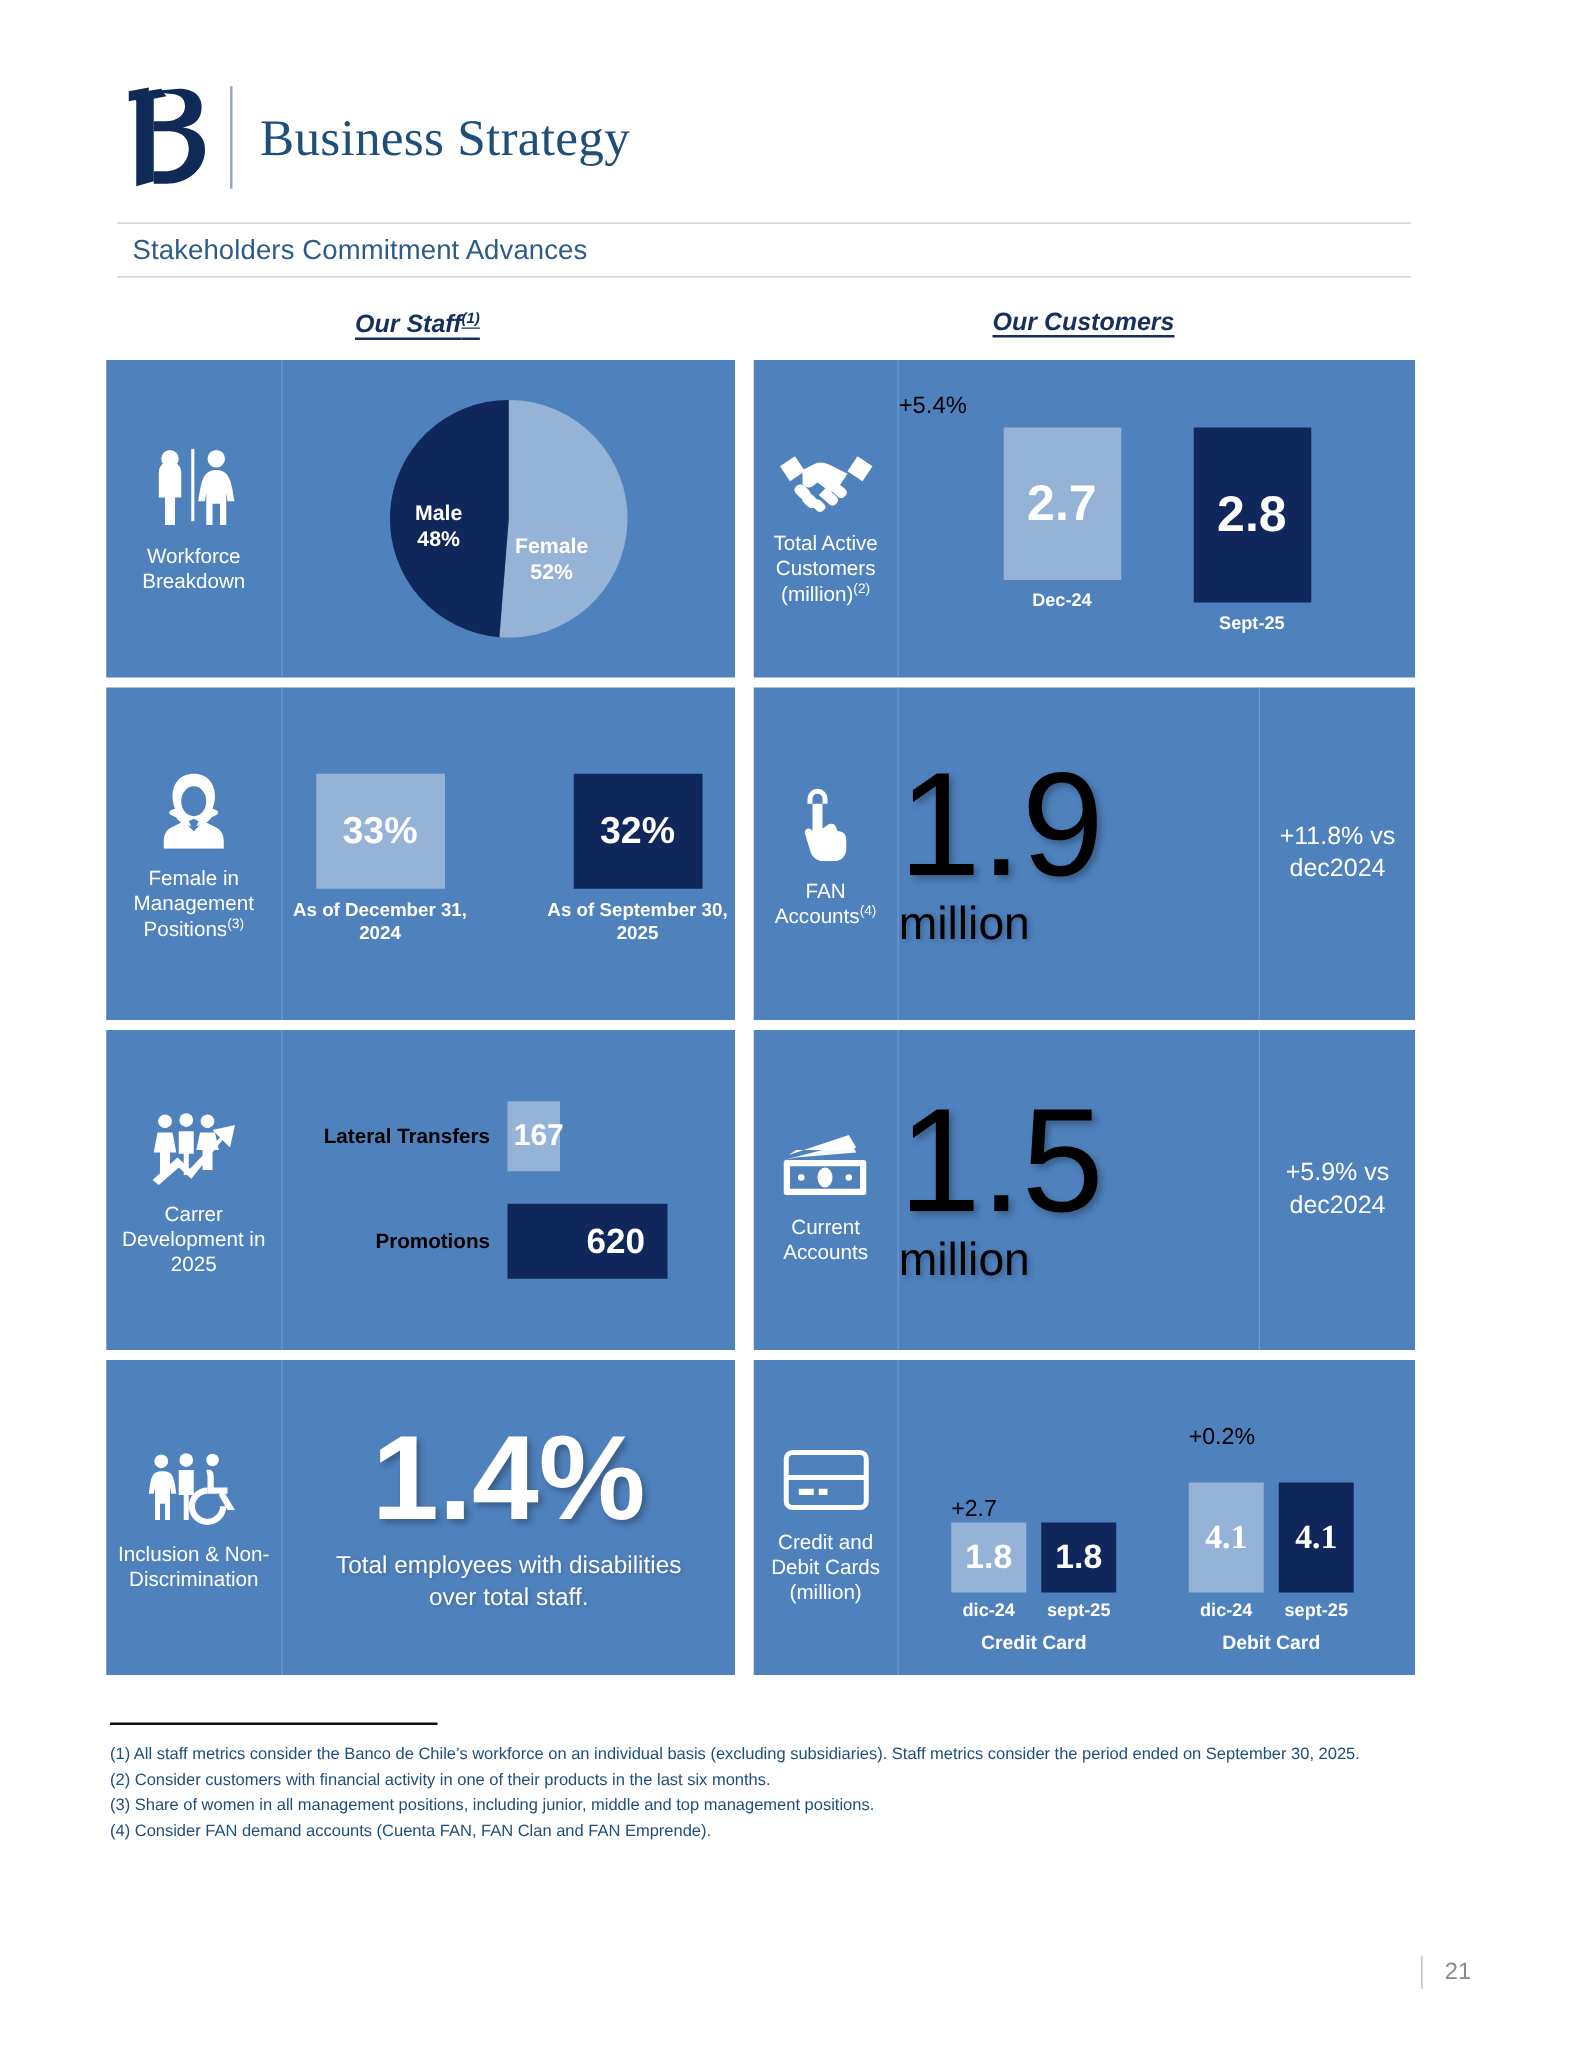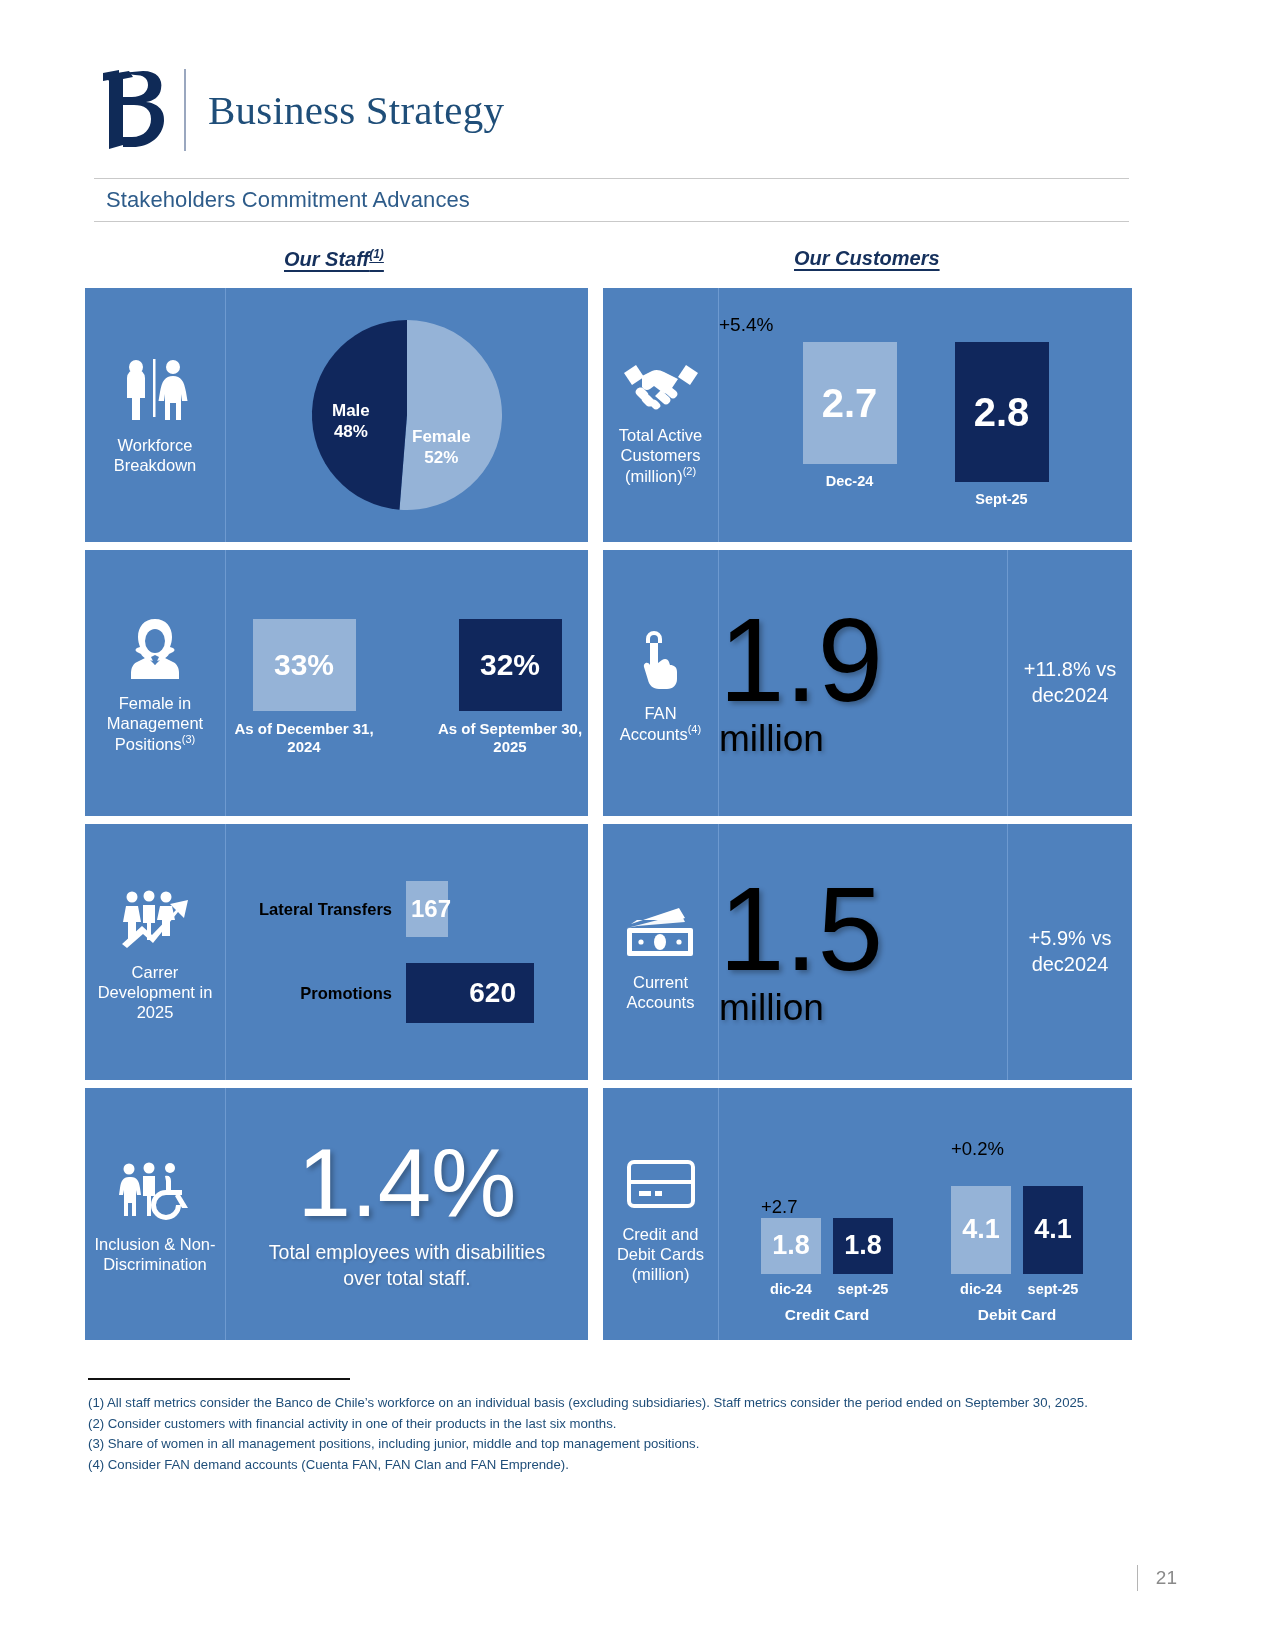--- a/index.html
+++ b/index.html
@@ -106,36 +106,36 @@
   
   .career{position:absolute;left:0;right:0;top:0;bottom:0;display:flex;flex-direction:column;justify-content:center;gap:26px;padding-left:30px;box-sizing:border-box;}
   .career-line{display:flex;align-items:center;}
   .career-line .name{color:#000000;font-weight:bold;font-size:16.5px;width:136px;text-align:right;margin-right:14px;}
   .career-line .bar{color:#fff;font-weight:bold;}
   .career-line .bar.light{width:34px;height:56px;font-size:24px;justify-content:center;padding-left:8px;box-sizing:content-box;}
   .career-line .bar.dark{width:110px;height:60px;font-size:28px;justify-content:flex-end;padding-right:18px;box-sizing:content-box;}
 
   
   .incl{position:absolute;left:0;right:0;top:0;bottom:0;display:flex;flex-direction:column;align-items:center;justify-content:center;color:#fff;padding:0 30px;box-sizing:border-box;}
-  .incl .v{font-size:96px;line-height:.95;font-weight:400;text-shadow:3px 3px 5px rgba(0,0,0,.28);}
+  .incl .v{font-size:96px;line-height:.95;font-weight:700;text-shadow:3px 3px 5px rgba(0,0,0,.28);}
   .incl .d{font-size:19.5px;text-align:center;line-height:1.3;margin-top:12px;text-shadow:1px 1px 3px rgba(0,0,0,.2);}
 
   
   .cards{position:absolute;left:0;right:0;top:0;bottom:0;}
   .cardgrp{position:absolute;bottom:16px;display:flex;flex-direction:column;align-items:center;}
   .cardgrp .pair{display:flex;align-items:flex-end;gap:12px;}
   .cardgrp .ttl{color:#fff;font-weight:bold;font-size:15.5px;margin-top:8px;}
   .cg-credit{left:42px;}
   .cg-debit{left:232px;}
   .cards .delta{font-size:18.5px;}
   .cc-delta{bottom:122px;left:42px;width:152px;}
   .cd-delta{bottom:180px;left:232px;width:162px;}
   .cards .bar.light{background:#95B3D7;}
   .cc .bar{width:60px;height:56px;font-size:27px;}
-  .cd .bar{width:60px;height:88px;font-size:27px;}
+  .cd .bar{width:60px;height:88px;font-size:27px;font-family:Liberation Serif, serif;}
   .cards .bar-cap{font-size:14.5px;margin-top:7px;}
 
   
   .foot{position:absolute;left:88px;top:1378px;width:1050px;}
   .foot-rule{width:262px;height:2px;background:#111;margin-bottom:14px;}
   .foot p{margin:0 0 2px 0;font-size:13.2px;color:#1F4E79;line-height:1.42;}
 
   .pagenum{position:absolute;right:98px;top:1565px;display:flex;align-items:center;gap:18px;color:#8a8a8a;font-size:19px;}
   .pagenum .sep{width:1px;height:26px;background:#b5b5b5;display:inline-block;}
 </style>

